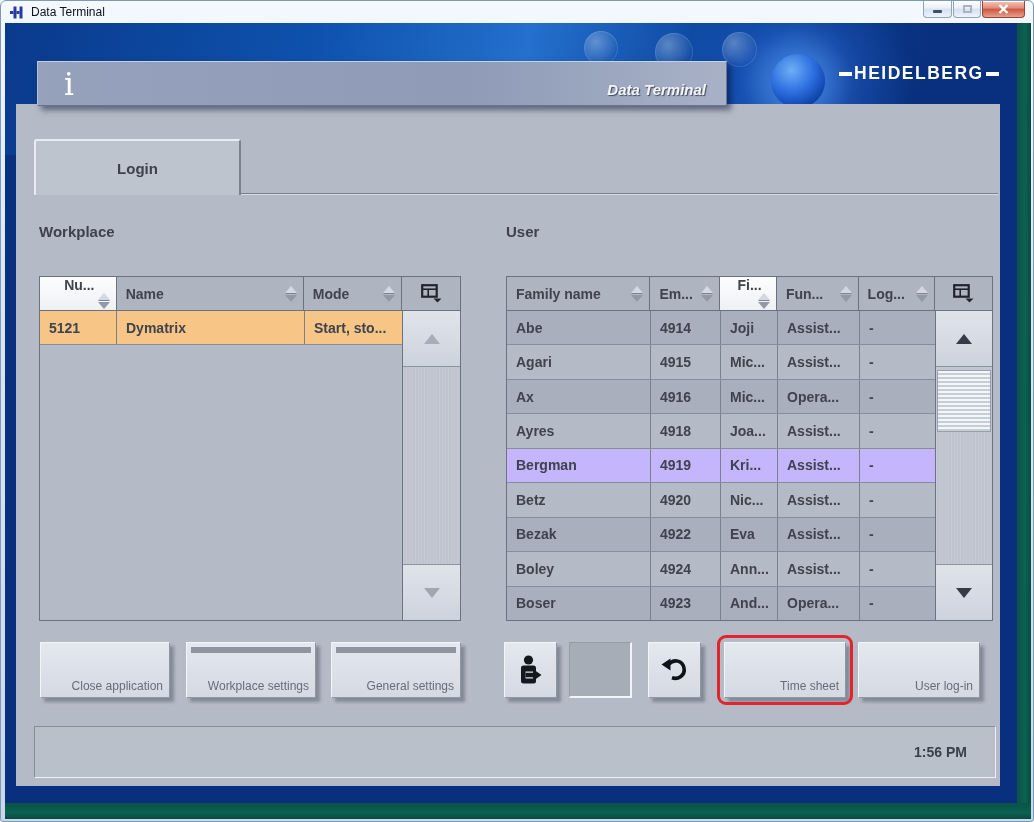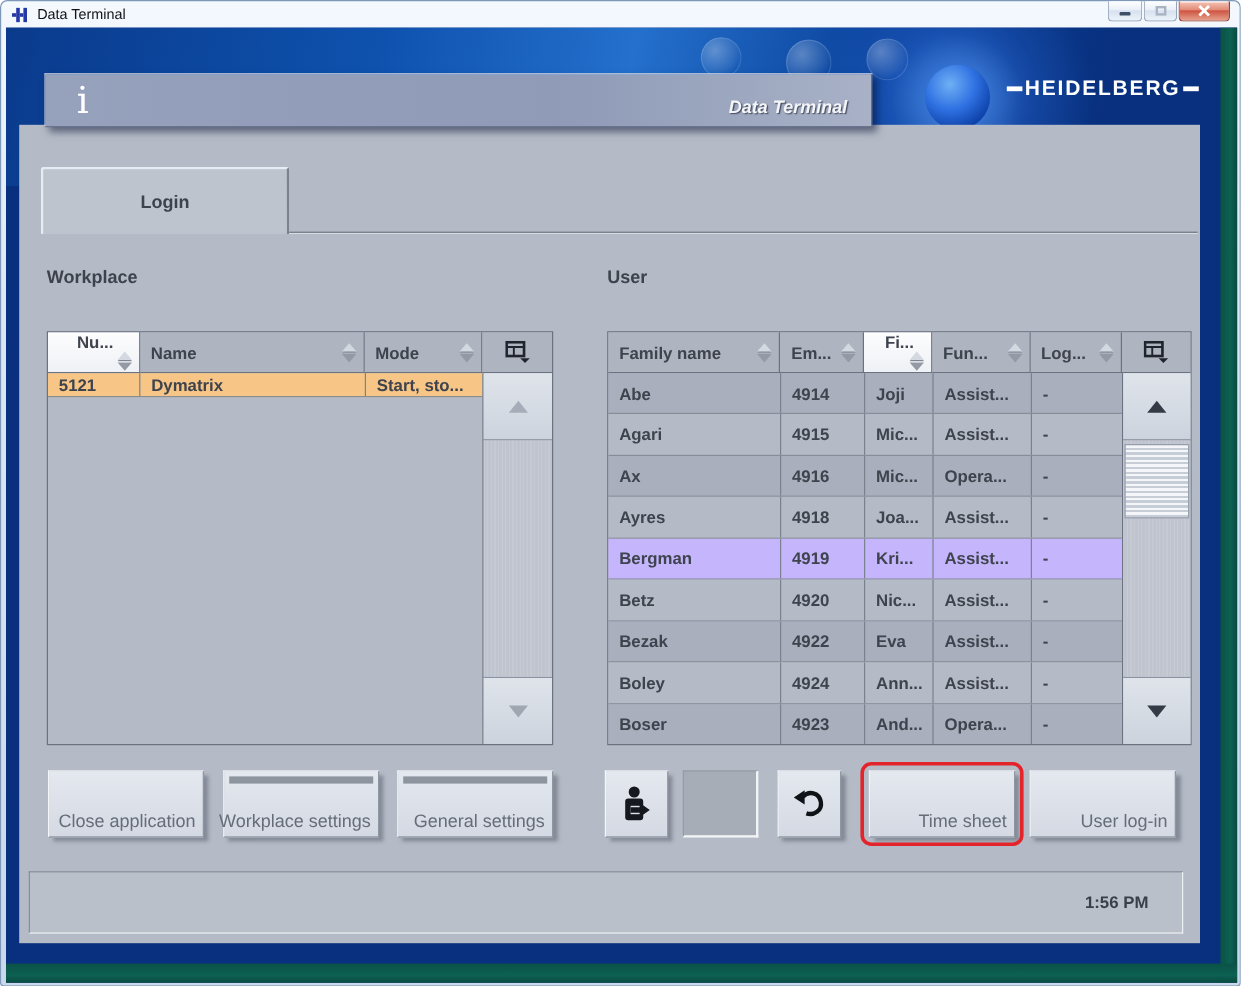--- a/index.html
+++ b/index.html
@@ -75,52 +75,52 @@
   .tri-d{width:0;height:0;border-left:6px solid transparent;border-right:6px solid transparent;border-top:7px solid #939AA6;}
   .rows{position:absolute;left:0;top:34px;bottom:0;display:flex;flex-direction:column;}
   .drow{display:flex;flex:1;border-bottom:1px solid #878E9A;}
   .drow:last-child{border-bottom:none;}
   .drow.dark{background:#A9AFBD;}
   .drow.light{background:#B5BBC6;}
   .drow.sel{background:#c4b5fd;}
   .dcell{display:flex;align-items:center;padding-left:9px;font-size:14px;font-weight:700;color:#3E434D;
     border-right:1px solid #7A828E;overflow:hidden;white-space:nowrap;}
   .dcell:last-child{border-right:none;}
-  .wrow{position:absolute;left:0;top:34px;height:20px;display:flex;background:#F7C687;border-bottom:1px solid #878E9A;}
+  .wrow{position:absolute;left:0;top:34px;height:34px;display:flex;background:#F7C687;border-bottom:1px solid #878E9A;}
   .scrollcol{position:absolute;right:0;top:34px;bottom:0;border-left:1px solid #6B7380;background:#BFC4CF;
     display:flex;flex-direction:column;}
   .sbtn{height:56px;display:flex;align-items:center;justify-content:center;
     background:linear-gradient(180deg,#DFE4EB,#CDD3DD);}
   .sbtn.up{border-bottom:1px solid #8B92A0;}
   .sbtn.down{border-top:1px solid #8B92A0;margin-top:auto;}
   .arr{width:0;height:0;border-left:8px solid transparent;border-right:8px solid transparent;}
   .arr.up{border-bottom:10px solid #343B46;}
   .arr.down{border-top:10px solid #343B46;}
   .arr.dis.up{border-bottom-color:#A6ADB9;}
   .arr.dis.down{border-top-color:#A0A7B2;}
   .strack{position:relative;flex:1;background:#BFC4CF;
     background-image:repeating-linear-gradient(90deg,rgba(255,255,255,.10) 0 1px,rgba(0,0,0,0) 1px 3px);}
   .sthumb{position:absolute;left:1px;right:1px;top:3px;height:62px;border:1px solid #98A0AC;
     background:repeating-linear-gradient(180deg,#F4F6F9 0 2px,#C7CDD7 2px 4px);}
   
   .btn{height:56px;background:linear-gradient(180deg,#E4E8EF 0%,#D4D9E3 100%);
     border-top:1px solid #F3F5F8;border-left:1px solid #F3F5F8;border-right:1px solid #8F97A2;border-bottom:1px solid #8F97A2;
     box-shadow:4px 4px 3px rgba(92,99,113,.55);
     display:flex;align-items:flex-end;justify-content:flex-end;padding:4px 6px;}
-  .btn .blabel{font-size:15px;color:#666D79;white-space:nowrap;}
+  .btn .blabel{font-size:12px;color:#666D79;white-space:nowrap;}
   .btn .topbar{position:absolute;top:4px;left:4px;right:4px;height:6px;background:#8F959F;}
   .iconbtn{width:53px;height:56px;display:flex;align-items:center;justify-content:center;
     background:linear-gradient(180deg,#E4E8EF,#D4D9E3);
     border-top:1px solid #F3F5F8;border-left:1px solid #F3F5F8;border-right:1px solid #8F97A2;border-bottom:1px solid #8F97A2;
     box-shadow:4px 4px 3px rgba(92,99,113,.55);}
   .blankbtn{width:63px;height:56px;background:#A7ADB7;
     border-top:1px solid #969CA6;border-left:1px solid #969CA6;border-right:2px solid #F2F4F7;border-bottom:2px solid #F2F4F7;}
   .redbox{width:136px;height:70px;border:3px solid #E3242B;border-radius:9px;z-index:9;background:transparent;}
   
-  .statusbar{left:8px;top:622px;width:962px;height:52px;background:#BAC0CA;
+  .statusbar{left:18px;top:622px;width:962px;height:52px;background:#BAC0CA;
     border-top:1px solid #878E9B;border-left:1px solid #878E9B;border-bottom:1px solid #EDF0F4;border-right:1px solid #EDF0F4;
     display:flex;align-items:center;justify-content:flex-end;padding-right:28px;}
   .clock{font-size:14px;font-weight:700;color:#3A404A;}
 </style>
 </head>
 <body>
 
 <div class="screen">
 
   <div class="titlebar abs">

